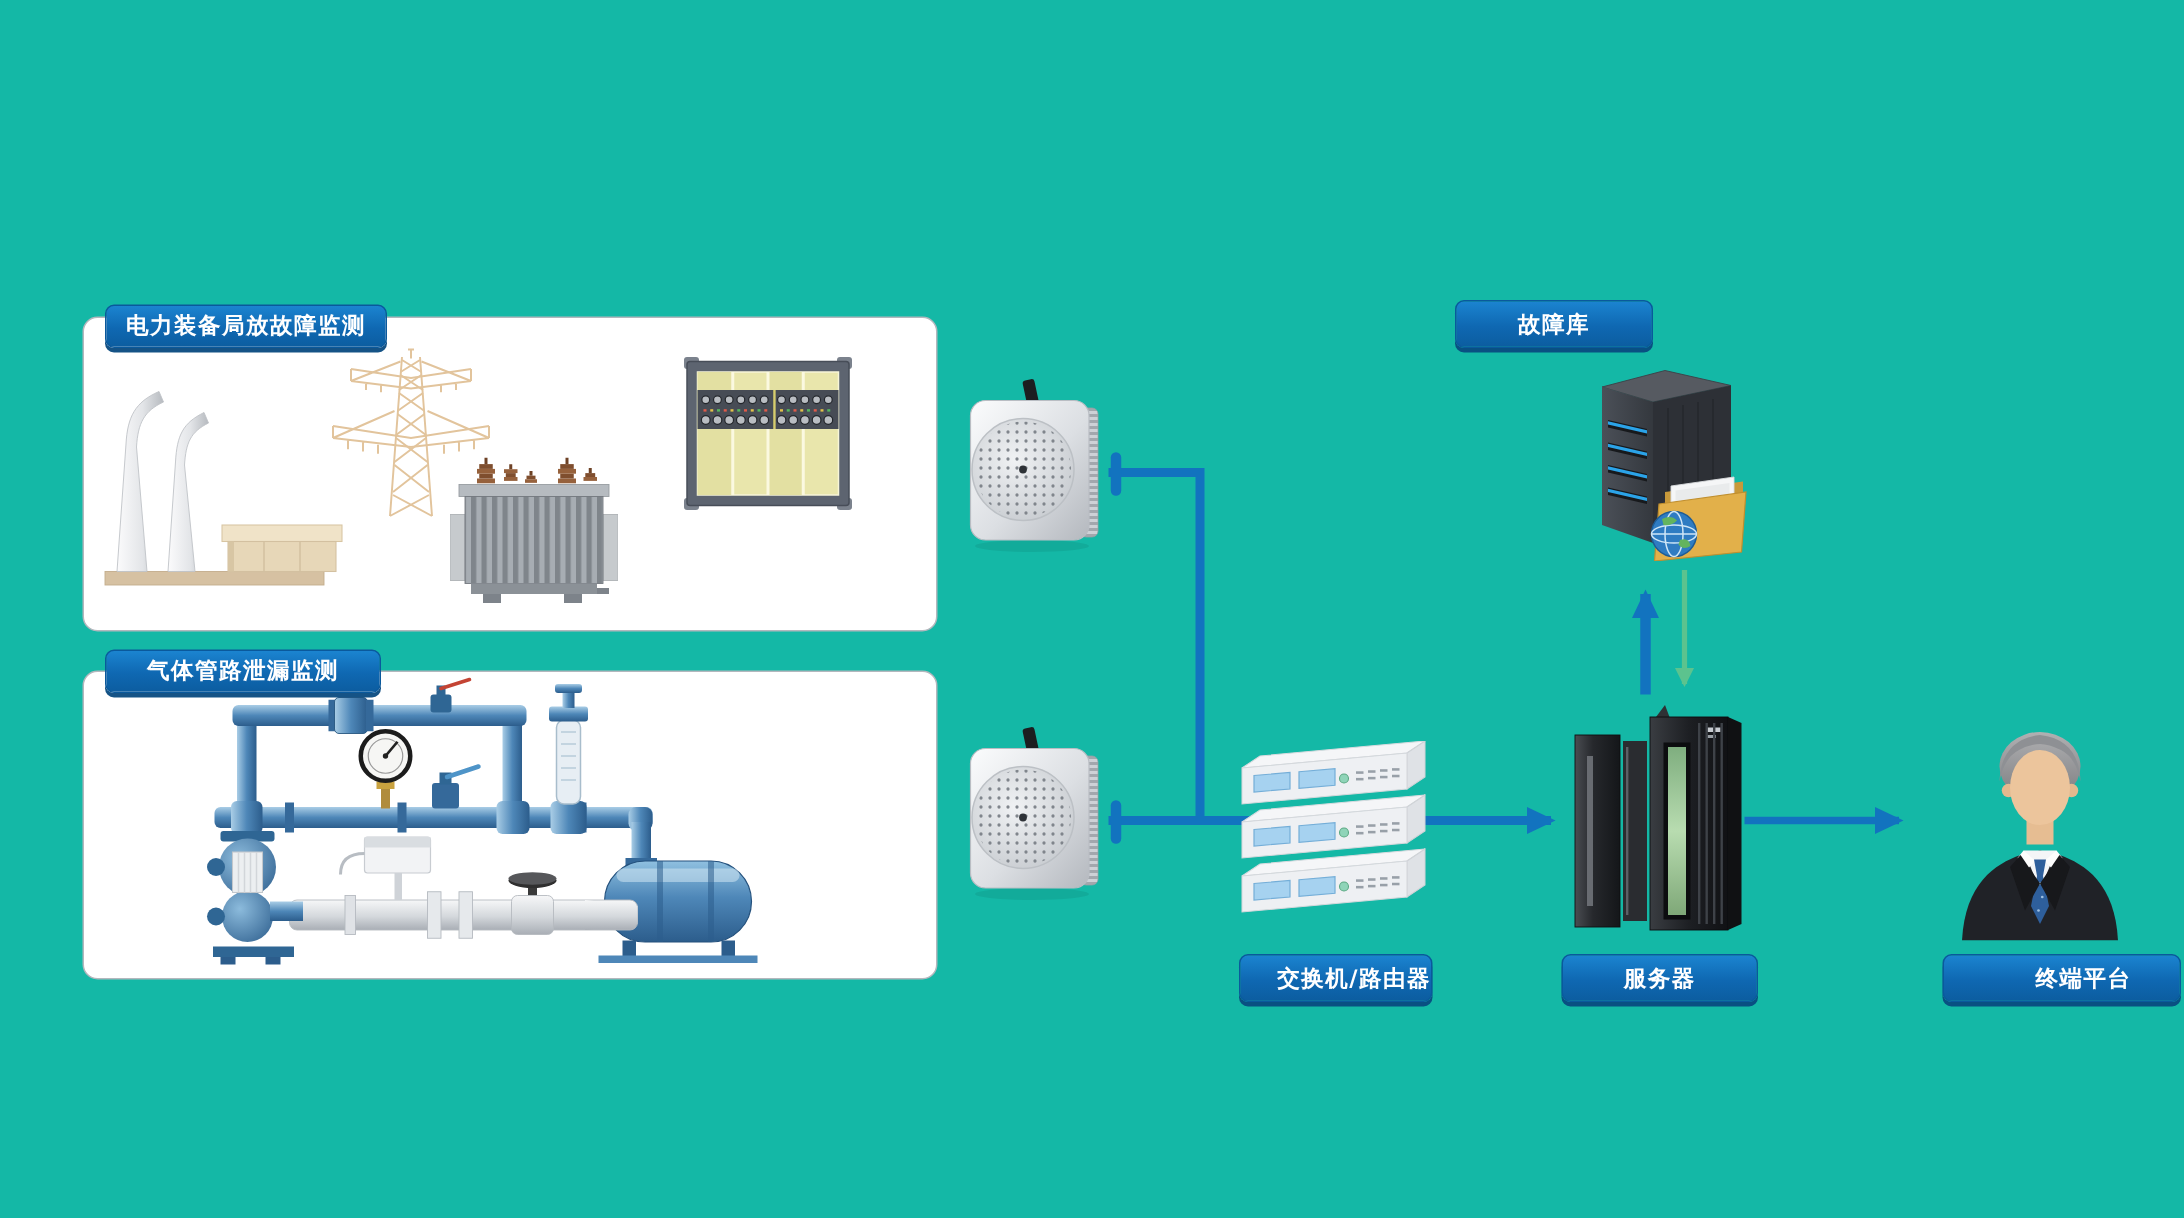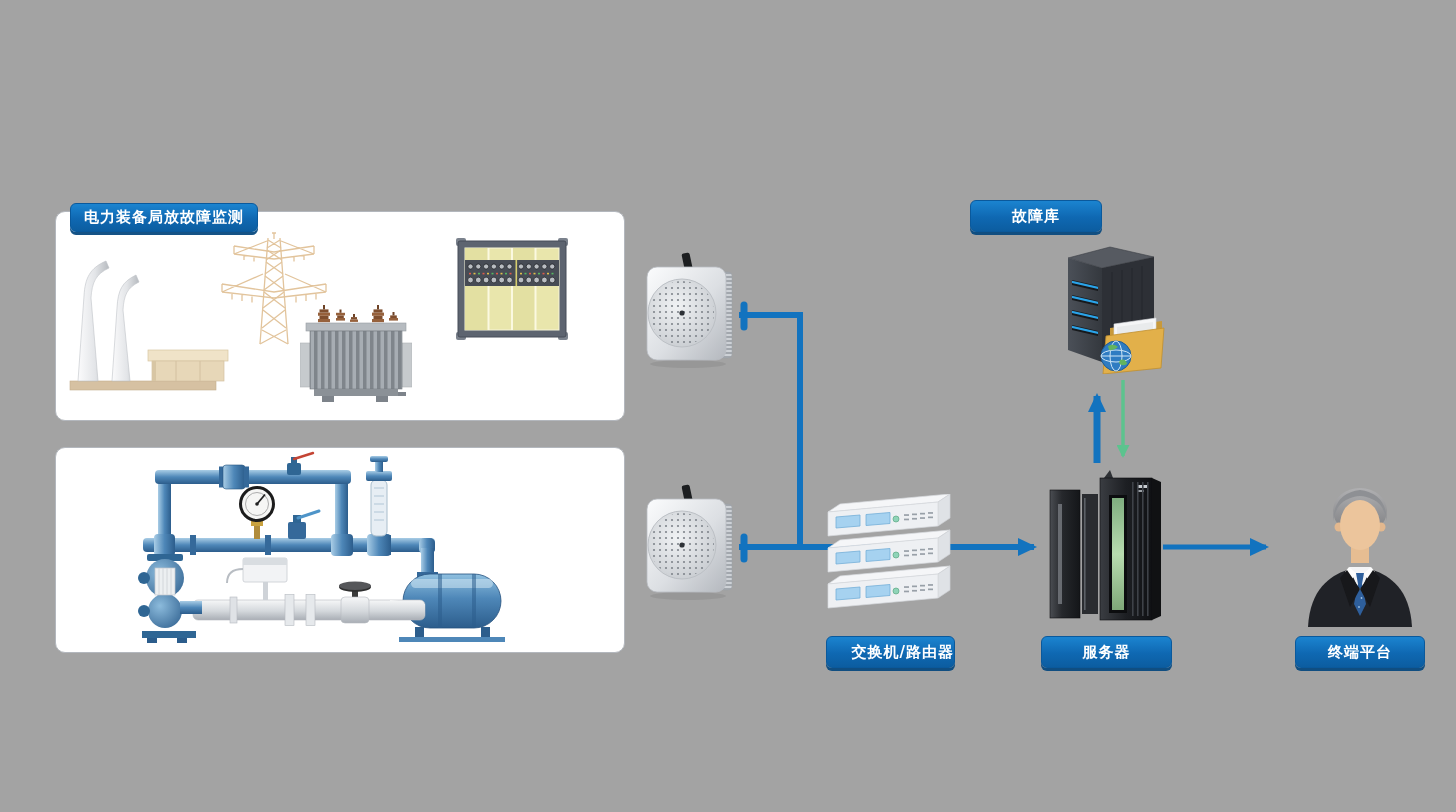--- a/index.html
+++ b/index.html
@@ -1,17 +1,17 @@
 <!DOCTYPE html>
 <html><head>
 <meta charset="utf-8">
 <style>
   html,body{margin:0;padding:0;background:#fff;}
   body{font-family:"DejaVu Sans","Liberation Sans",sans-serif;}
-  #canvas{position:relative;width:1456px;height:812px;background:#a3a3a3;overflow:hidden;}
+  #canvas{position:relative;width:1456px;height:812px;background:#14b8a6;overflow:hidden;}
   .abs{position:absolute;}
   .zone{position:absolute;border:1.5px solid #b3b7bd;border-radius:10px;background:#fff;}
   .badge{position:absolute;display:flex;align-items:center;justify-content:center;
          color:#fff;font-weight:700;font-size:15px;letter-spacing:1px;
          background:linear-gradient(180deg,#1b84d0 0%,#0f68b2 55%,#0c5da0 100%);
          border:1px solid #0a599c;border-radius:6px;
          box-shadow:0 3px 0 rgba(8,74,128,.95);z-index:6;white-space:nowrap;}
   svg{display:block;}
   .icon{z-index:4;}
   #connectors{z-index:2;pointer-events:none;}
@@ -168,20 +168,23 @@
       <rect x="73" y="36.8" width="2" height="1.6" fill="#e05a4a"></rect>
         <rect x="77.5" y="36.8" width="2" height="1.6" fill="#e0c04a"></rect>
       <rect x="82" y="36.8" width="2" height="1.6" fill="#55b860"></rect>
         <rect x="86.5" y="36.8" width="2" height="1.6" fill="#e05a4a"></rect>
       <rect x="91" y="36.8" width="2" height="1.6" fill="#e0c04a"></rect>
         <rect x="95.5" y="36.8" width="2" height="1.6" fill="#55b860"></rect>
     </g>
   </svg>
 
   <div class="zone" style="left:55px;top:447px;width:568px;height:204px;"></div>
+  <div class="badge" style="left:70px;top:433px;width:182px;height:27px;">
+    <span>气体管路泄漏监测</span>
+  </div>
 
   <svg class="abs icon" style="left:135px;top:450px;" width="430" height="200" viewBox="0 0 430 200">
     <defs>
       <linearGradient id="ph" x1="0" y1="0" x2="0" y2="1">
         <stop offset="0" stop-color="#a9cde6"></stop>
           <stop offset=".5" stop-color="#4e87b8"></stop>
           <stop offset="1" stop-color="#2c5d8c"></stop>
       </linearGradient>
       <linearGradient id="pv" x1="0" y1="0" x2="1" y2="0">
         <stop offset="0" stop-color="#a9cde6"></stop>
@@ -471,17 +474,17 @@
 
   <div class="badge" style="left:970px;top:200px;width:130px;height:30px;">
     <span>故障库</span>
   </div>
   <div class="badge" style="left:826px;top:636px;width:127px;height:30px;justify-content:flex-end;">
     <span>交换机/路由器</span>
   </div>
   <div class="badge" style="left:1041px;top:636px;width:129px;height:30px;justify-content:center;">
     <span>服务器</span>
   </div>
-  <div class="badge" style="left:1295px;top:636px;width:128px;height:30px;">
+  <div class="badge" style="left:1295px;top:636px;width:128px;height:30px;padding-left:29px;">
     <span>终端平台</span>
   </div>
 
 </div>
 
 </body></html>

